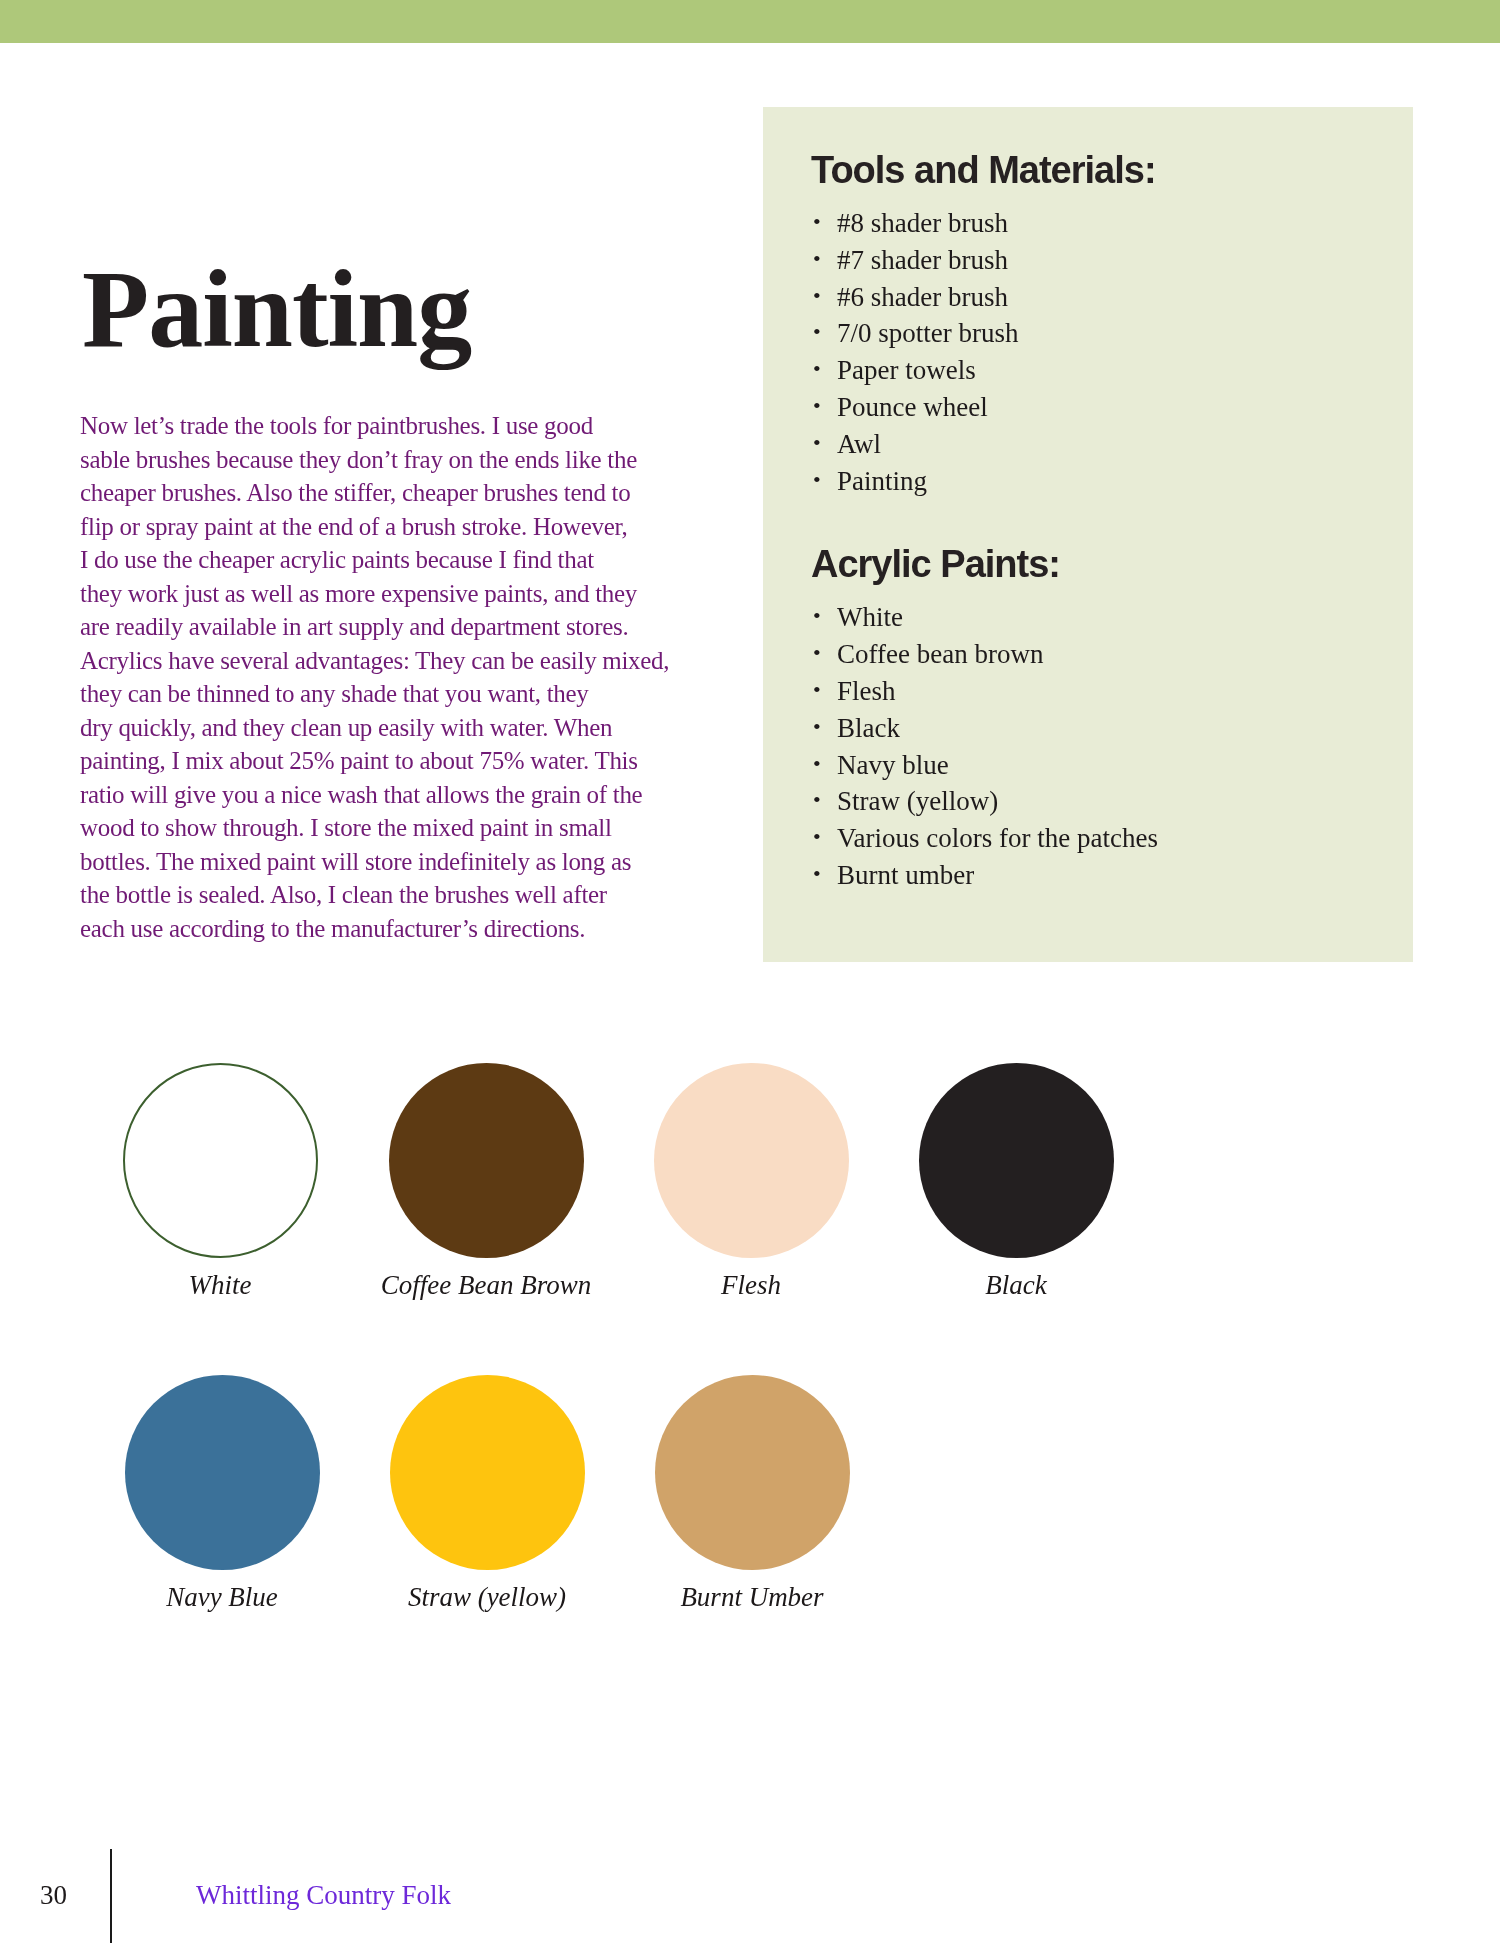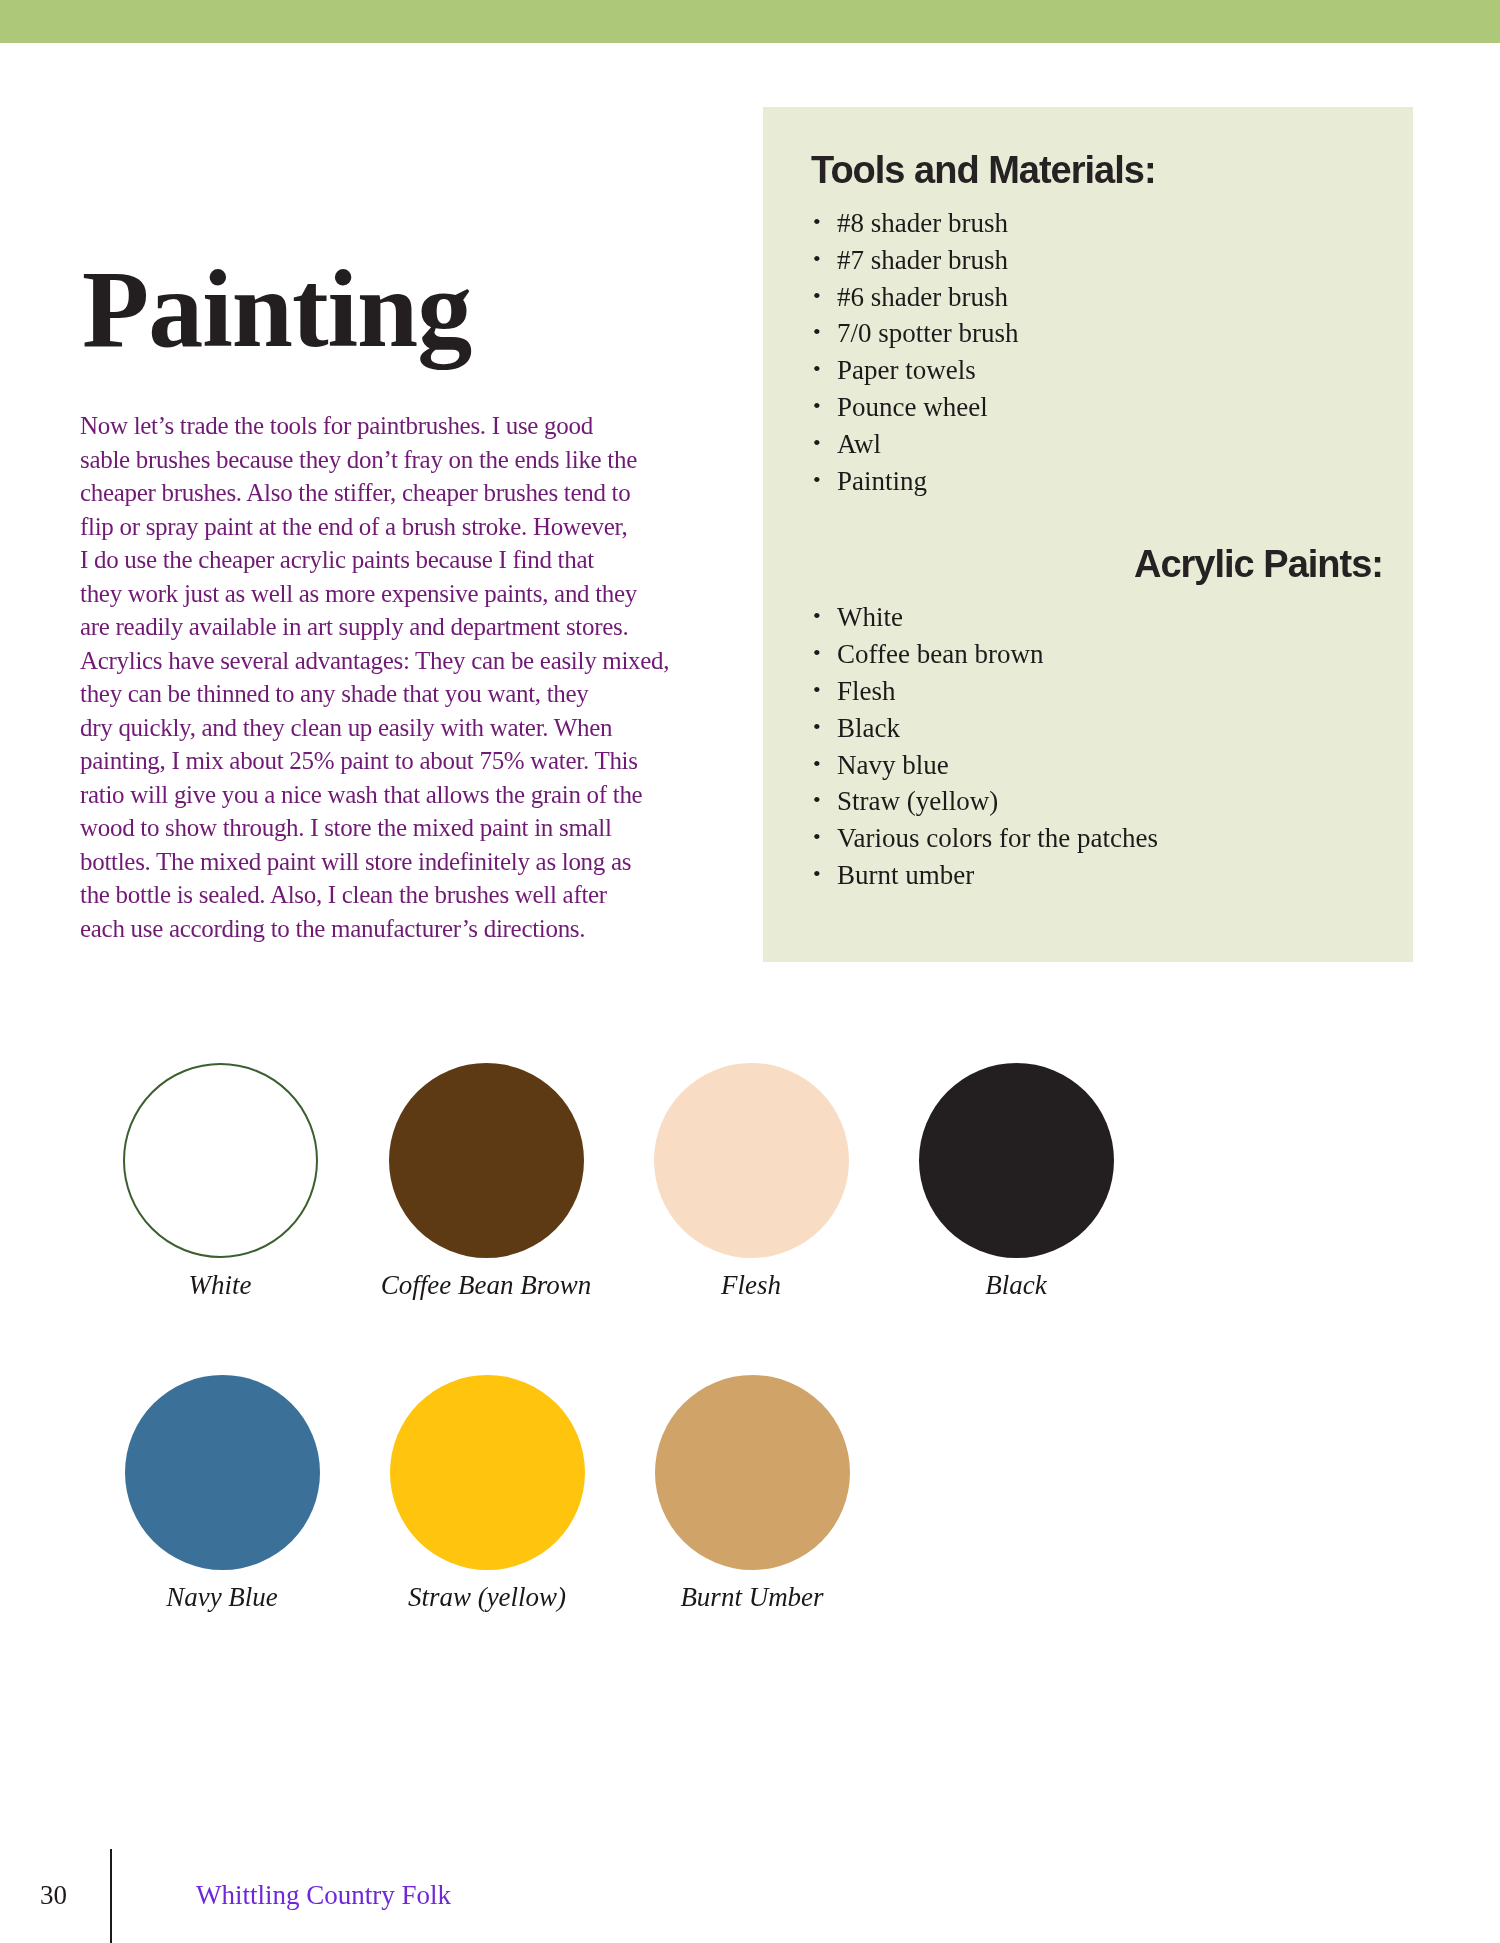--- a/index.html
+++ b/index.html
@@ -55,21 +55,21 @@
   }
   .box-heading {
     font-family: "Liberation Sans", "DejaVu Sans", sans-serif;
     font-weight: 700;
     font-size: 38px;
     line-height: 38px;
     letter-spacing: -1px;
     color: #262122;
     margin: 0;
   }
-  .box-heading.second { margin-top: 46px; text-align: right; }
+  .box-heading.second { margin-top: 46px; }
   ul.box-list {
     list-style: none;
     margin: 16px 0 0 0;
     padding: 0;
     font-size: 27px;
     line-height: 36.8px;
     color: #1e1a1b;
   }
   ul.box-list li {
     position: relative;

